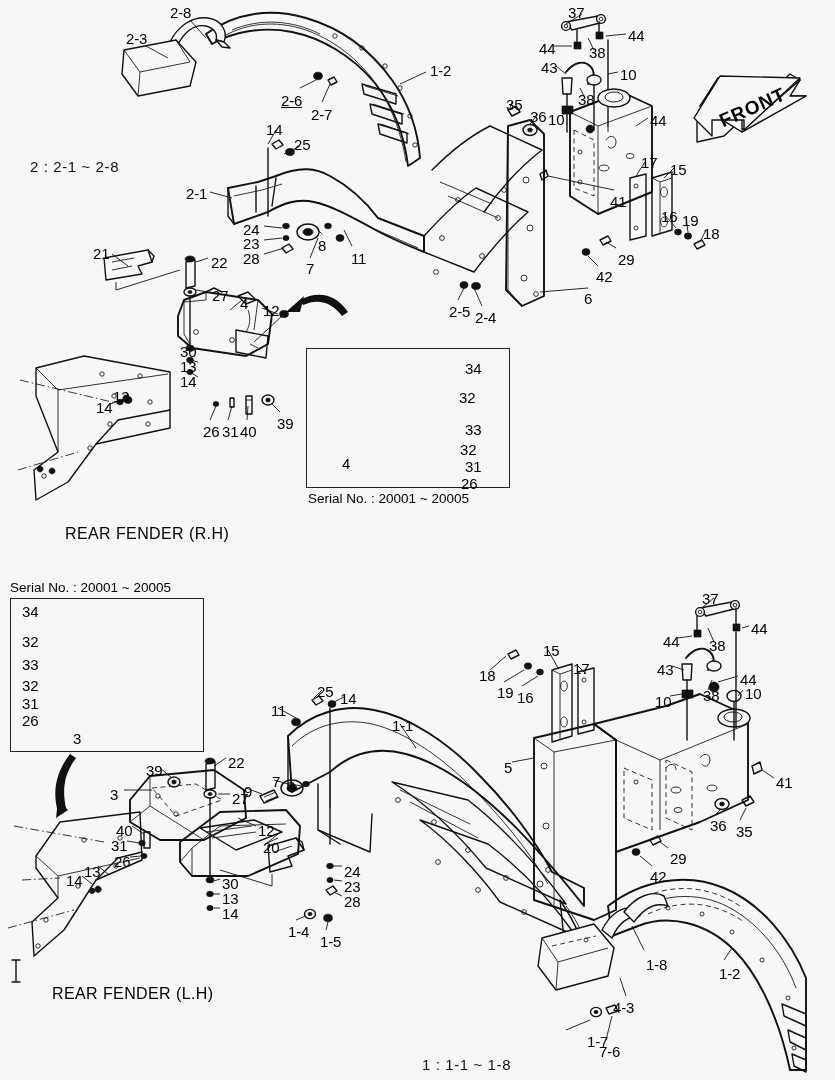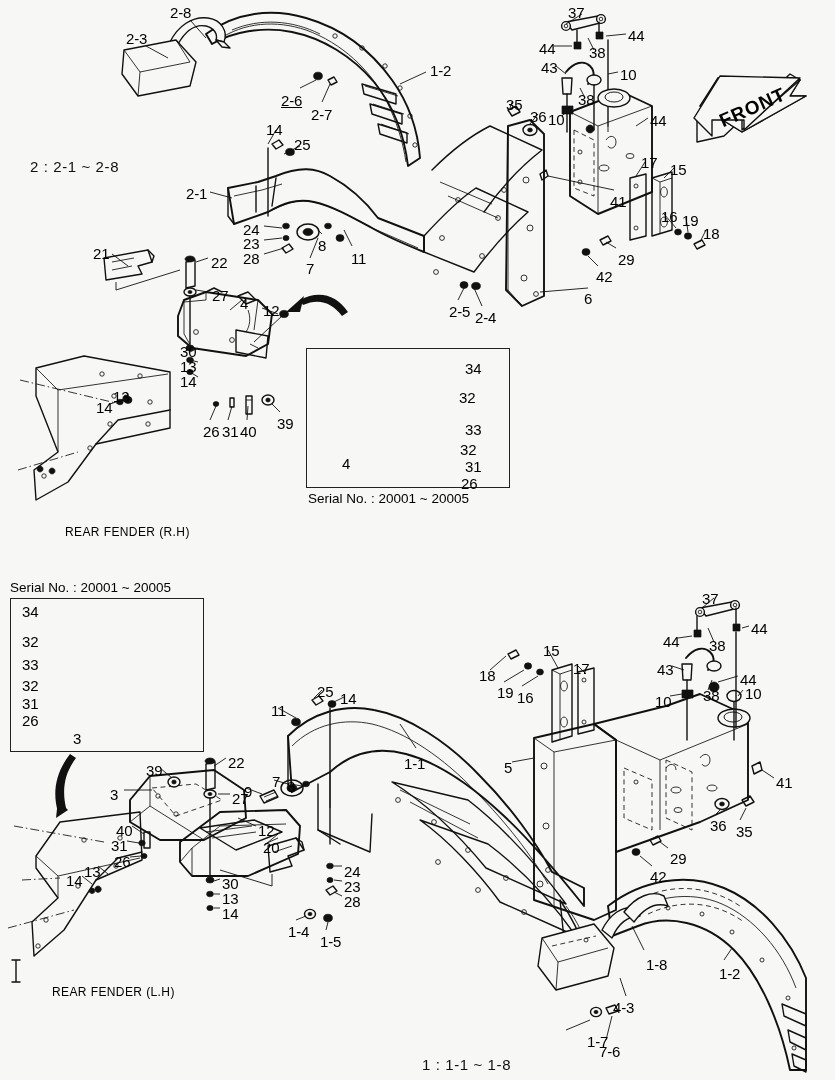--- a/index.html
+++ b/index.html
@@ -20,21 +20,21 @@
     font-family:"Liberation Sans", sans-serif;
     font-size:15px;
     font-weight:400;
     color:#000;
     white-space:nowrap;
     letter-spacing:-0.2px;
     line-height:1;
   }
   .title{
     position:absolute;
-    font-size:12px;
+    font-size:16px;
     font-family:"Liberation Sans", sans-serif;
     color:#000;
     white-space:nowrap;
     letter-spacing:0.4px;
   }
   .serial{
     position:absolute;
     font-size:13.5px;
     font-family:"Liberation Sans", sans-serif;
     color:#000;
@@ -763,21 +763,21 @@
       <div class="lbl" style="left: 258px; top: 823px;">12</div>
       <div class="lbl" style="left: 263px; top: 840px;">20</div>
       <div class="lbl" style="left: 84px; top: 864px;">13</div>
       <div class="lbl" style="left: 66px; top: 873px;">14</div>
       <div class="lbl" style="left: 222px; top: 876px;">30</div>
       <div class="lbl" style="left: 222px; top: 891px;">13</div>
       <div class="lbl" style="left: 222px; top: 906px;">14</div>
       <div class="lbl" style="left: 271px; top: 703px;">11</div>
       <div class="lbl" style="left: 317px; top: 684px;">25</div>
       <div class="lbl" style="left: 340px; top: 691px;">14</div>
-      <div class="lbl" style="left: 392px; top: 756px; margin-left: 12px;">1-1</div>
+      <div class="lbl" style="left: 392px; top: 718px;">1-1</div>
       <div class="lbl" style="left: 344px; top: 864px;">24</div>
       <div class="lbl" style="left: 344px; top: 879px;">23</div>
       <div class="lbl" style="left: 344px; top: 894px;">28</div>
       <div class="lbl" style="left: 288px; top: 924px;">1-4</div>
       <div class="lbl" style="left: 320px; top: 934px;">1-5</div>
       <div class="lbl" style="left: 479px; top: 668px;">18</div>
       <div class="lbl" style="left: 497px; top: 685px;">19</div>
       <div class="lbl" style="left: 517px; top: 690px;">16</div>
       <div class="lbl" style="left: 543px; top: 643px;">15</div>
       <div class="lbl" style="left: 573px; top: 661px;">17</div>

